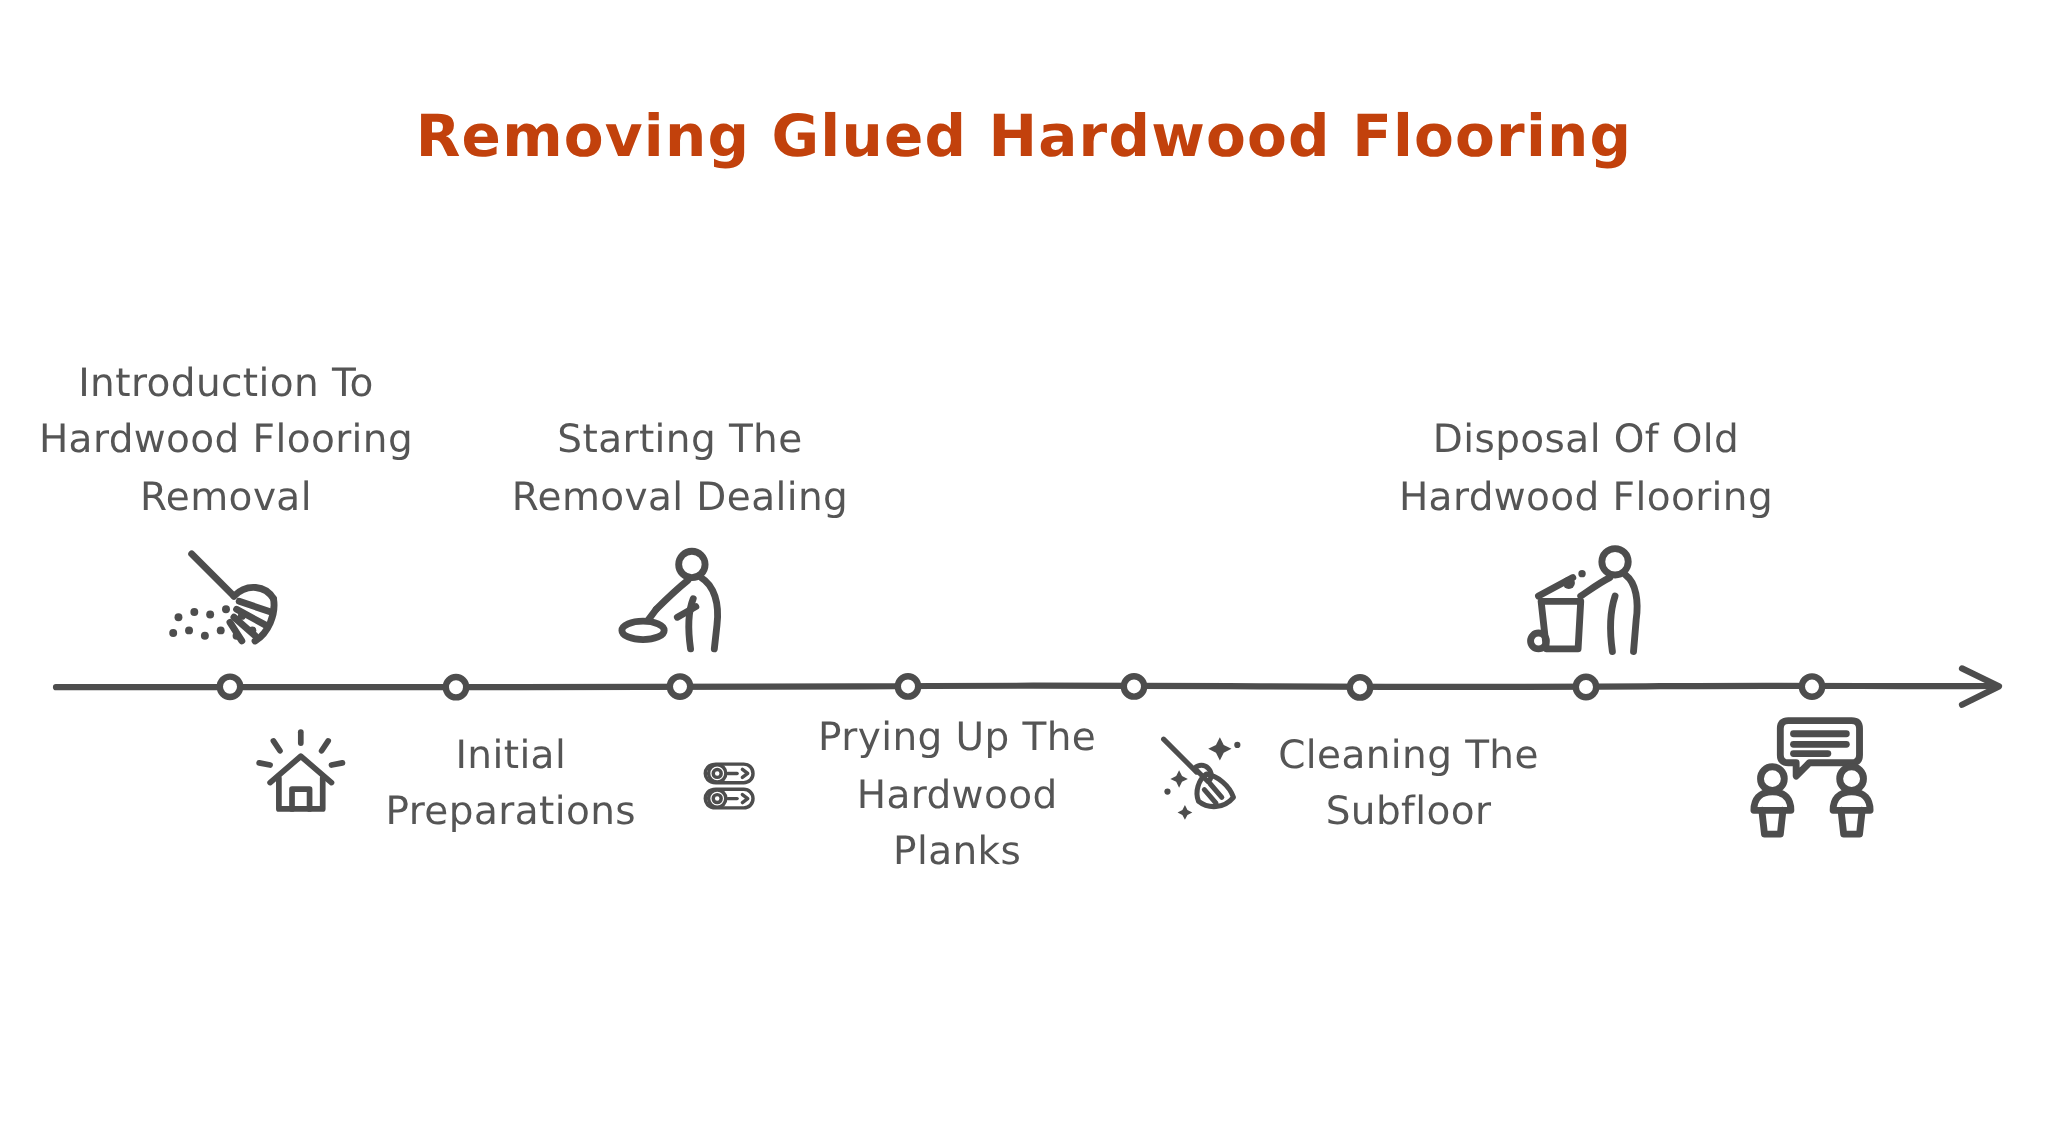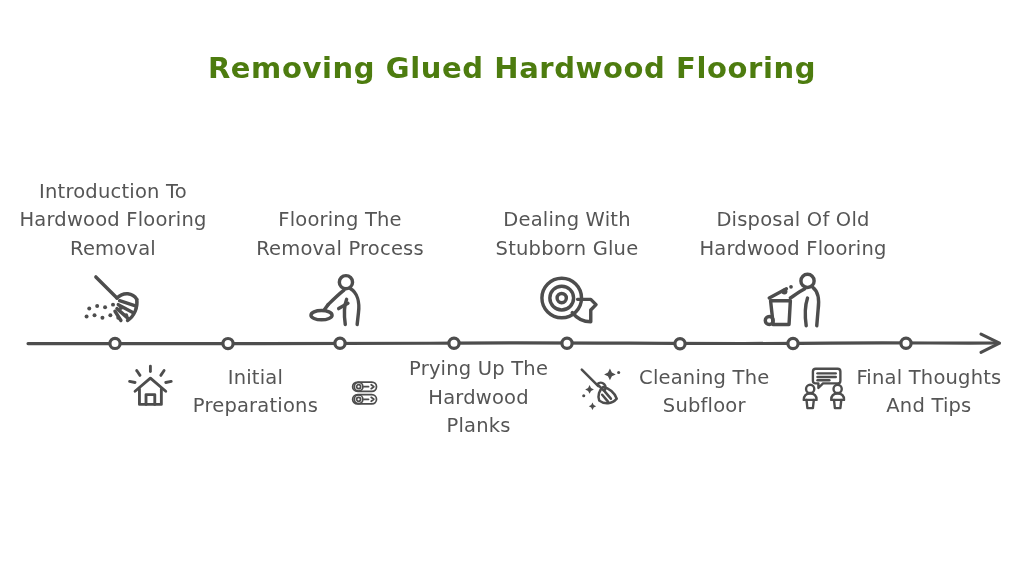--- a/index.html
+++ b/index.html
@@ -20,21 +20,21 @@
   #page-title {
     position: absolute;
     top: 48px;
     left: 0;
     width: 1024px;
     text-align: center;
     font-family: "DejaVu Sans", sans-serif;
     font-weight: bold;
     font-size: 29px;
     letter-spacing: 0.6px;
-    color: #4d7c0f;
+    color: #c2410c;
     line-height: 40px;
   }
 
   
   #timeline {
     position: absolute;
     left: 0;
     top: 0;
     width: 1024px;
     height: 571px;
@@ -165,21 +165,21 @@
         <path d="M 25 18 L 31 27"></path>
         <path d="M 75 18 L 69 27"></path>
         <path d="M 12 38 L 22 40"></path>
         <path d="M 88 38 L 78 40"></path>
       </g>
     </svg>
     <div class="ms-label">Initial Preparations</div>
   </div>
 
   <div class="milestone top" style="left: 235px;">
-    <div class="ms-label">Flooring The Removal Process</div>
+    <div class="ms-label">Starting The Removal Dealing</div>
     <svg class="ms-icon" viewBox="0 0 100 100">
       <g class="icon-stroke">
         <circle cx="59" cy="20" r="10"></circle>
         <path d="M 66 30 C 76 36, 80 50, 78 66 L 76 84"></path>
         <path d="M 56 32 C 46 40, 38 48, 32 54"></path>
         <path d="M 60 46 C 56 56, 56 70, 58 84"></path>
         <path d="M 62 52 L 48 60"></path>
         <path d="M 32 54 L 26 62"></path>
         <ellipse cx="22" cy="70" rx="16" ry="7"></ellipse>
       </g>
@@ -199,31 +199,20 @@
         <path d="M 30 52 C 18 52, 14 60, 14 66 C 14 72, 18 80, 30 80 L 72 80 C 80 80, 86 74, 86 66 C 86 58, 80 52, 72 52 Z"></path>
         <ellipse cx="32" cy="66" rx="13" ry="13"></ellipse>
         <circle cx="32" cy="66" r="6"></circle>
         <path d="M 48 66 L 62 66"></path>
         <path d="M 70 60 L 78 66 L 70 72"></path>
       </g>
     </svg>
     <div class="ms-label">Prying Up The Hardwood Planks</div>
   </div>
 
-  <div class="milestone top" style="left: 462px;">
-    <div class="ms-label">Dealing With Stubborn Glue</div>
-    <svg class="ms-icon" viewBox="0 0 100 100">
-      <g class="icon-stroke">
-        <circle cx="42" cy="44" r="30"></circle>
-        <circle cx="42" cy="44" r="18"></circle>
-        <circle cx="42" cy="44" r="7"></circle>
-        <path d="M 58 66 C 66 76, 74 80, 86 80 L 86 62 L 94 54 L 86 46 L 66 46"></path>
-      </g>
-    </svg>
-  </div>
 
   <div class="milestone bottom" style="left: 575px;">
     <svg class="ms-icon" viewBox="0 0 100 100">
       <g class="icon-stroke">
         <path d="M 14 12 L 48 46"></path>
         <path d="M 46 42 C 50 38, 56 38, 60 42 C 64 46, 64 52, 60 56 Z"></path>
         <path d="M 58 48 C 70 50, 82 60, 86 72 C 76 84, 60 84, 50 76 C 46 66, 50 54, 58 48 Z"></path>
         <path d="M 62 58 L 74 72"></path>
         <path d="M 56 64 L 68 78"></path>
       </g>
@@ -270,16 +259,15 @@
 
         <circle cx="20" cy="52" r="9"></circle>
         <path d="M 20 62 C 10 62, 6 68, 6 76 L 34 76 C 34 68, 30 62, 20 62 Z"></path>
         <path d="M 12 76 L 14 94 L 26 94 L 28 76"></path>
 
         <circle cx="80" cy="52" r="9"></circle>
         <path d="M 80 62 C 70 62, 66 68, 66 76 L 94 76 C 94 68, 90 62, 80 62 Z"></path>
         <path d="M 72 76 L 74 94 L 86 94 L 88 76"></path>
       </g>
     </svg>
-    <div class="ms-label">Final Thoughts And Tips</div>
   </div>
 
 </div>
 
 </body></html>

